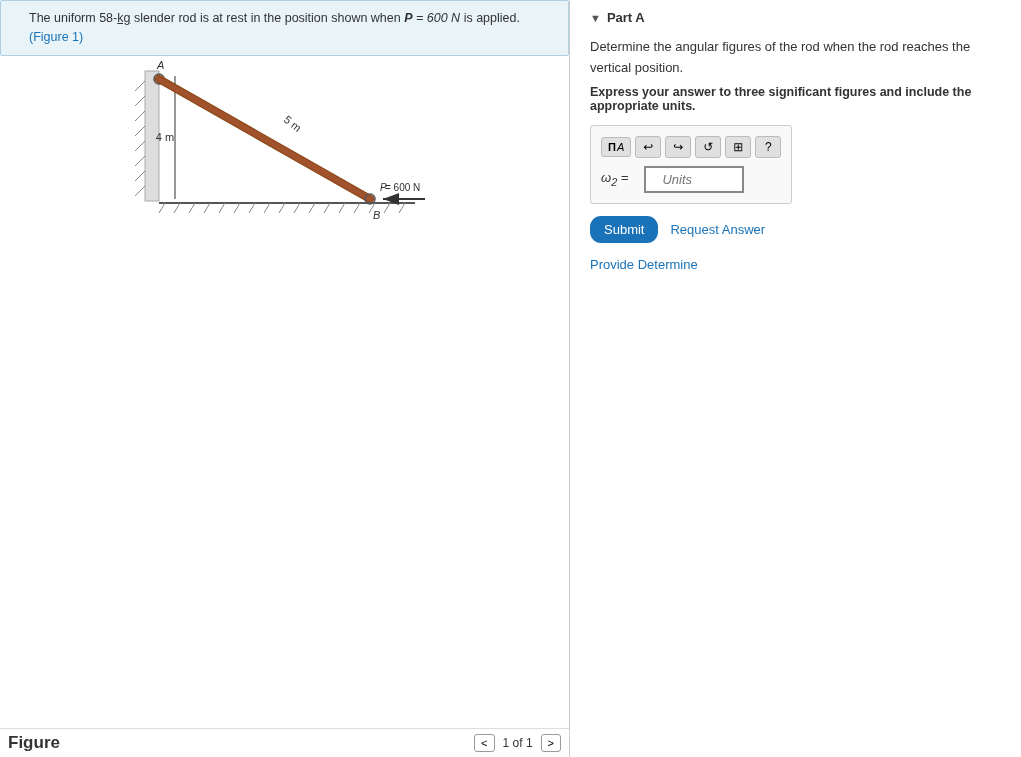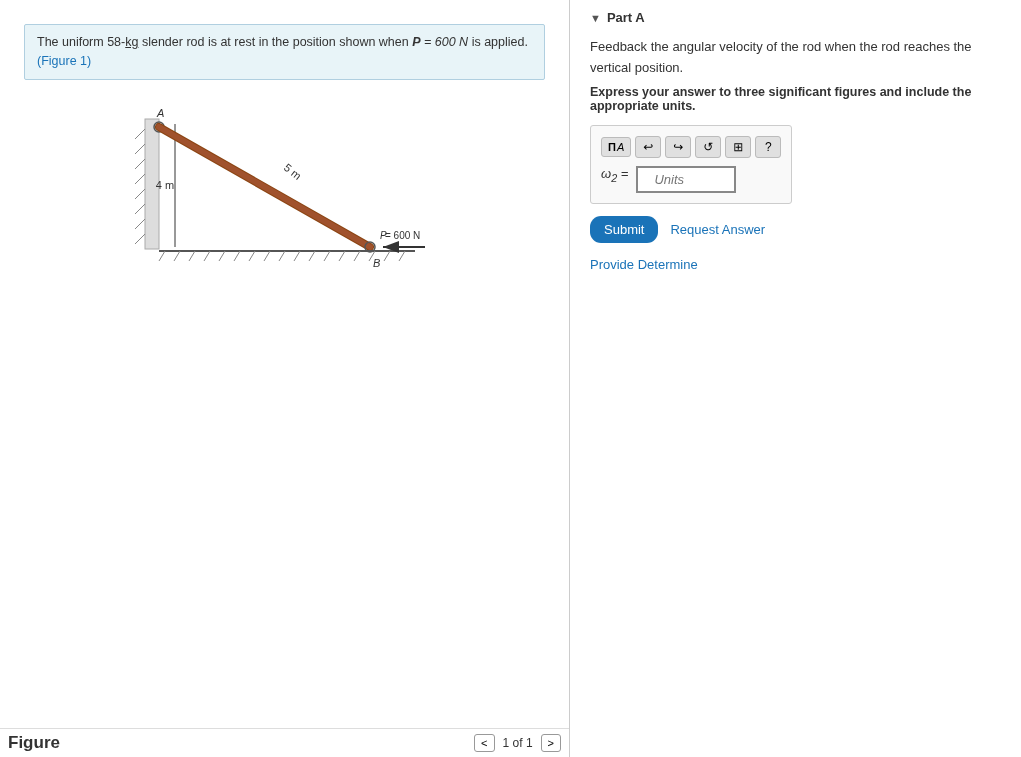--- a/index.html
+++ b/index.html
@@ -10,24 +10,24 @@
       width: 570px;
       border-right: 1px solid #ccc;
       display: flex;
       flex-direction: column;
       height: 100%;
       position: relative;
     }
     .problem-statement {
       background: #e8f4f8;
       border: 1px solid #b0cfe0;
-      padding: 8px 12px;
+      padding: 8px 28px;
       font-size: 12.5px;
       line-height: 1.5;
-      margin: 24px;
+      margin: 0;
       border-radius: 2px;
     }
     .problem-statement a {
       color: #1a73b8;
       text-decoration: none;
     }
     .figure-area {
       flex: 1;
       display: flex;
       flex-direction: column;
@@ -115,22 +115,22 @@
       min-width: 26px;
       text-align: center;
     }
     .toolbar-btn.double {
       display: flex;
       align-items: center;
       gap: 1px;
     }
     .input-row {
       display: flex;
-      align-items: flex-start;
-      gap: 4px;
+      align-items: center;
+      gap: 12px;
     }
     .omega-label {
       font-style: italic;
       font-size: 13px;
       margin-right: 4px;
     }
     .value-input {
       border: 2px solid #888;
       padding: 4px 8px;
       font-size: 13px;
@@ -272,21 +272,21 @@
 </div>
 
 <div class="right-panel">
   
   <div class="part-header">
     <span class="collapse-icon">▼</span>
     <span>Part A</span>
   </div>
 
   
-  <p class="question-text">Feedback the angular velocity of the rod when the rod reaches the vertical position.</p>
+  <p class="question-text">Determine the angular figures of the rod when the rod reaches the vertical position.</p>
   <p class="question-subtext">Express your answer to three significant figures and include the appropriate units.</p>
 
   
   <div class="answer-box">
     
     <div class="toolbar">
 
       <button class="toolbar-btn double">
         <span style="font-weight:bold;font-size:11px;">Π</span>
           <span style="font-style:italic;font-size:11px;">Α</span>

